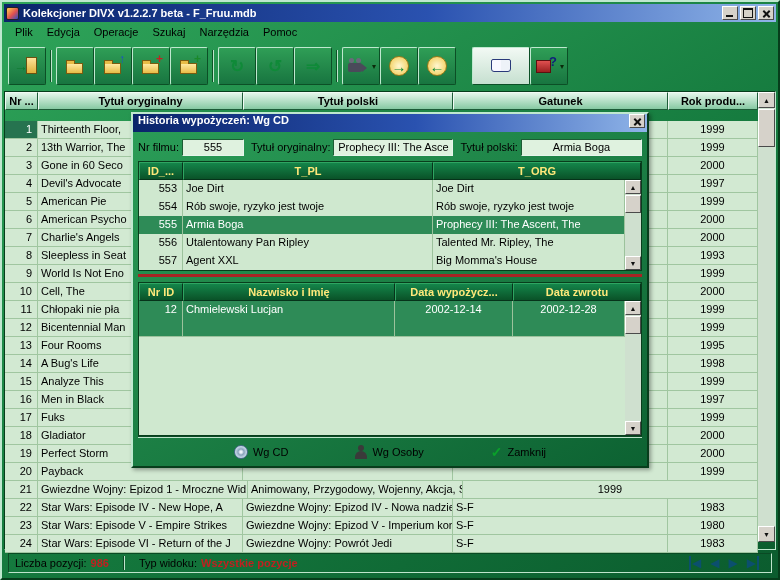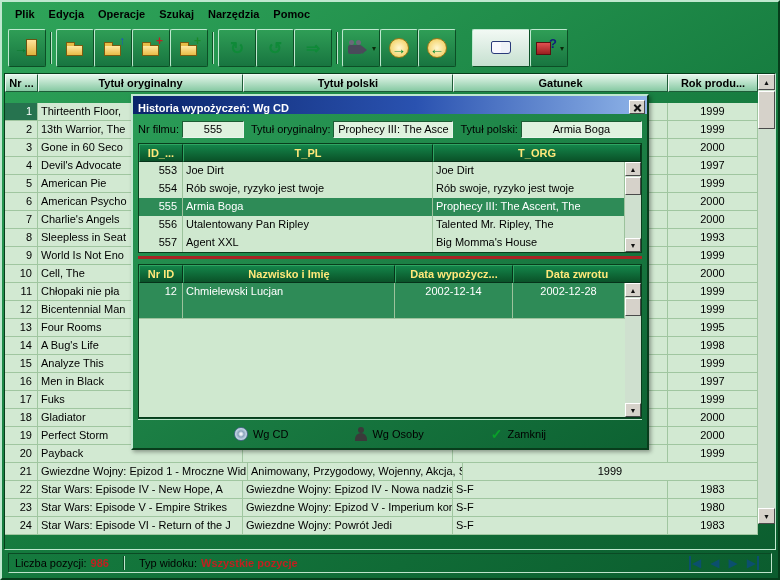--- a/index.html
+++ b/index.html
@@ -25,21 +25,21 @@
     position:absolute; bottom:2px; left:3px; }
   .wbtn.max::before { content:""; width:8px; height:7px; border:1px solid #111;
     border-top-width:2px; }
   .wbtn.cls::before, .wbtn.cls::after { content:""; position:absolute; left:3px; top:6px;
     width:9px; height:2px; background:#111; }
   .wbtn.cls::before { transform:rotate(45deg); }
   .wbtn.cls::after  { transform:rotate(-45deg); }
 
   
   .menubar { height:19px; display:flex; align-items:center; padding-left:4px; }
-  .menu-item { padding:2px 7px; cursor:pointer;font-weight:bold; }
+  .menu-item { padding:2px 7px; cursor:pointer; }
 
   
   .toolbar { height:50px; display:flex; align-items:center; padding:2px 4px; }
   .tbtn { width:38px; height:38px; position:relative; cursor:pointer;
     background:linear-gradient(180deg,#2f9e56,#187540); border:1px solid;
     border-color:#bfe8cf #0c4f26 #0c4f26 #bfe8cf; border-radius:2px;
     display:flex; align-items:center; justify-content:center; }
   .tbtn .ico { position:relative; width:24px; height:24px; display:block; }
   .sep { width:2px; height:32px; margin:0 4px;
     border-left:1px solid #0c5226; border-right:1px solid #bfe4cc; }
@@ -115,21 +115,21 @@
   .sthumb { position:absolute; left:0; right:0; top:1px; height:38px;
     background:#d6d2ca; border:1px solid; border-color:#fff #4a4a4a #4a4a4a #fff;
     cursor:grab; }
 
   
   .dlg { position:absolute; left:126px; top:20px; width:518px; height:356px;
     display:flex; flex-direction:column;
     background:linear-gradient(150deg,#2b9e58,#0d6232);
     border:2px solid; border-color:#bfe8cf #083d1c #083d1c #bfe8cf;
     box-shadow:2px 2px 4px rgba(0,0,0,.35); }
-  .dlg-title { height:18px; display:flex; align-items:flex-end; padding:0 2px 0 5px;
+  .dlg-title { height:18px; display:flex; align-items:flex-start; padding:0 2px 0 5px;
     background:linear-gradient(90deg,#0a246a 0%,#2a52b0 55%,#8fb4e8 100%); }
   .dlg-title-text { color:#fff; font-weight:bold; flex:1; white-space:nowrap;
     overflow:hidden; }
   .dlg-body { flex:1; display:flex; flex-direction:column; padding:4px 5px 0 5px; }
   .frm { height:22px; display:flex; align-items:center; margin-bottom:3px;
     white-space:nowrap;text-align:center; }
   .lbl { margin-right:3px; }
   .fld { height:17px; background:#dff2df; border:1px solid;
     border-color:#1c5c34 #e8f5ec #e8f5ec #1c5c34; padding:1px 3px;
     overflow:hidden; white-space:nowrap; margin-right:7px; cursor:text; }
@@ -189,20 +189,27 @@
   .sb-nav { margin-left:auto; margin-right:6px; display:flex; gap:9px; }
   .nav { color:#0b4f6e; font-size:12px; cursor:pointer; line-height:14px; }
   .nav.first { border-left:2px solid #0b4f6e; padding-left:1px; }
   .nav.last  { border-right:2px solid #0b4f6e; padding-right:1px; }
 </style>
 </head>
 <body>
 
 <div class="window">
 
+  <div class="titlebar">
+    <span class="app-icon"></span>
+    <span class="title-text">Kolekcjoner DIVX v1.2.2.7 beta - F_Fruu.mdb</span>
+    <span class="wbtn min"></span>
+    <span class="wbtn max"></span>
+    <span class="wbtn cls"></span>
+  </div>
 
   <div class="menubar">
     <span class="menu-item">Plik</span>
       <span class="menu-item">Edycja</span>
       <span class="menu-item">Operacje</span>
       <span class="menu-item">Szukaj</span>
       <span class="menu-item">Narzędzia</span>
       <span class="menu-item">Pomoc</span>
   </div>
 

